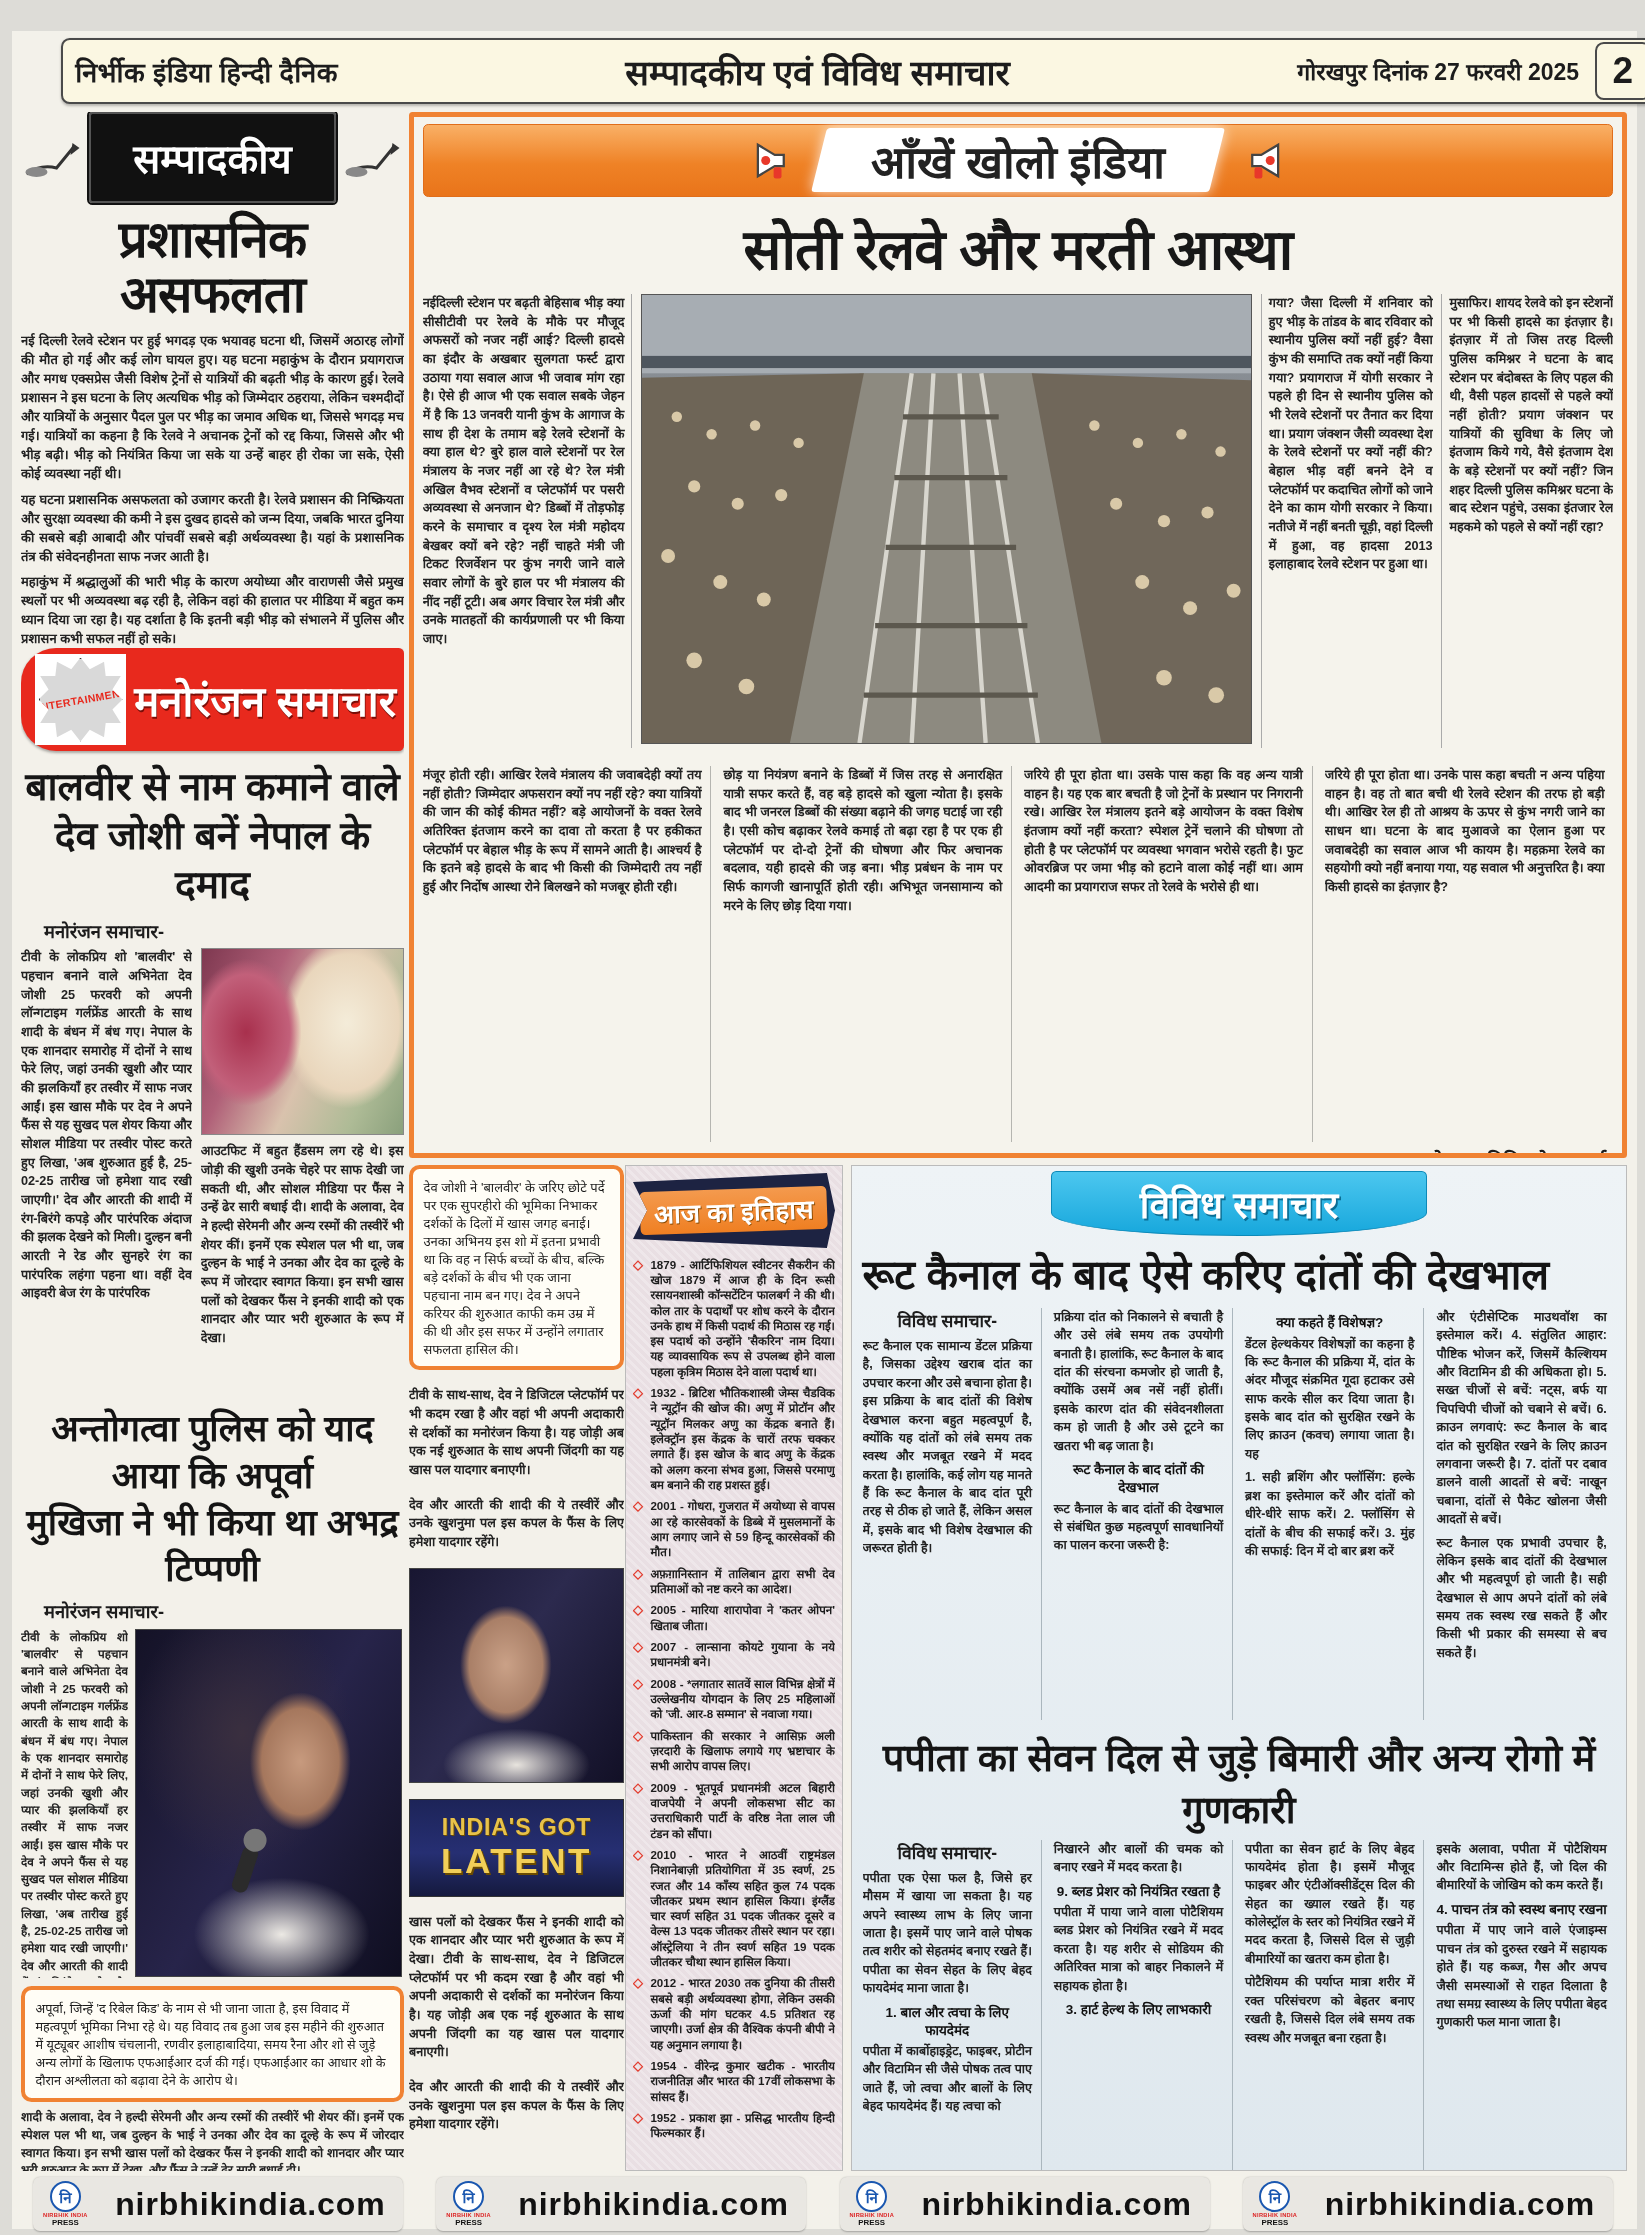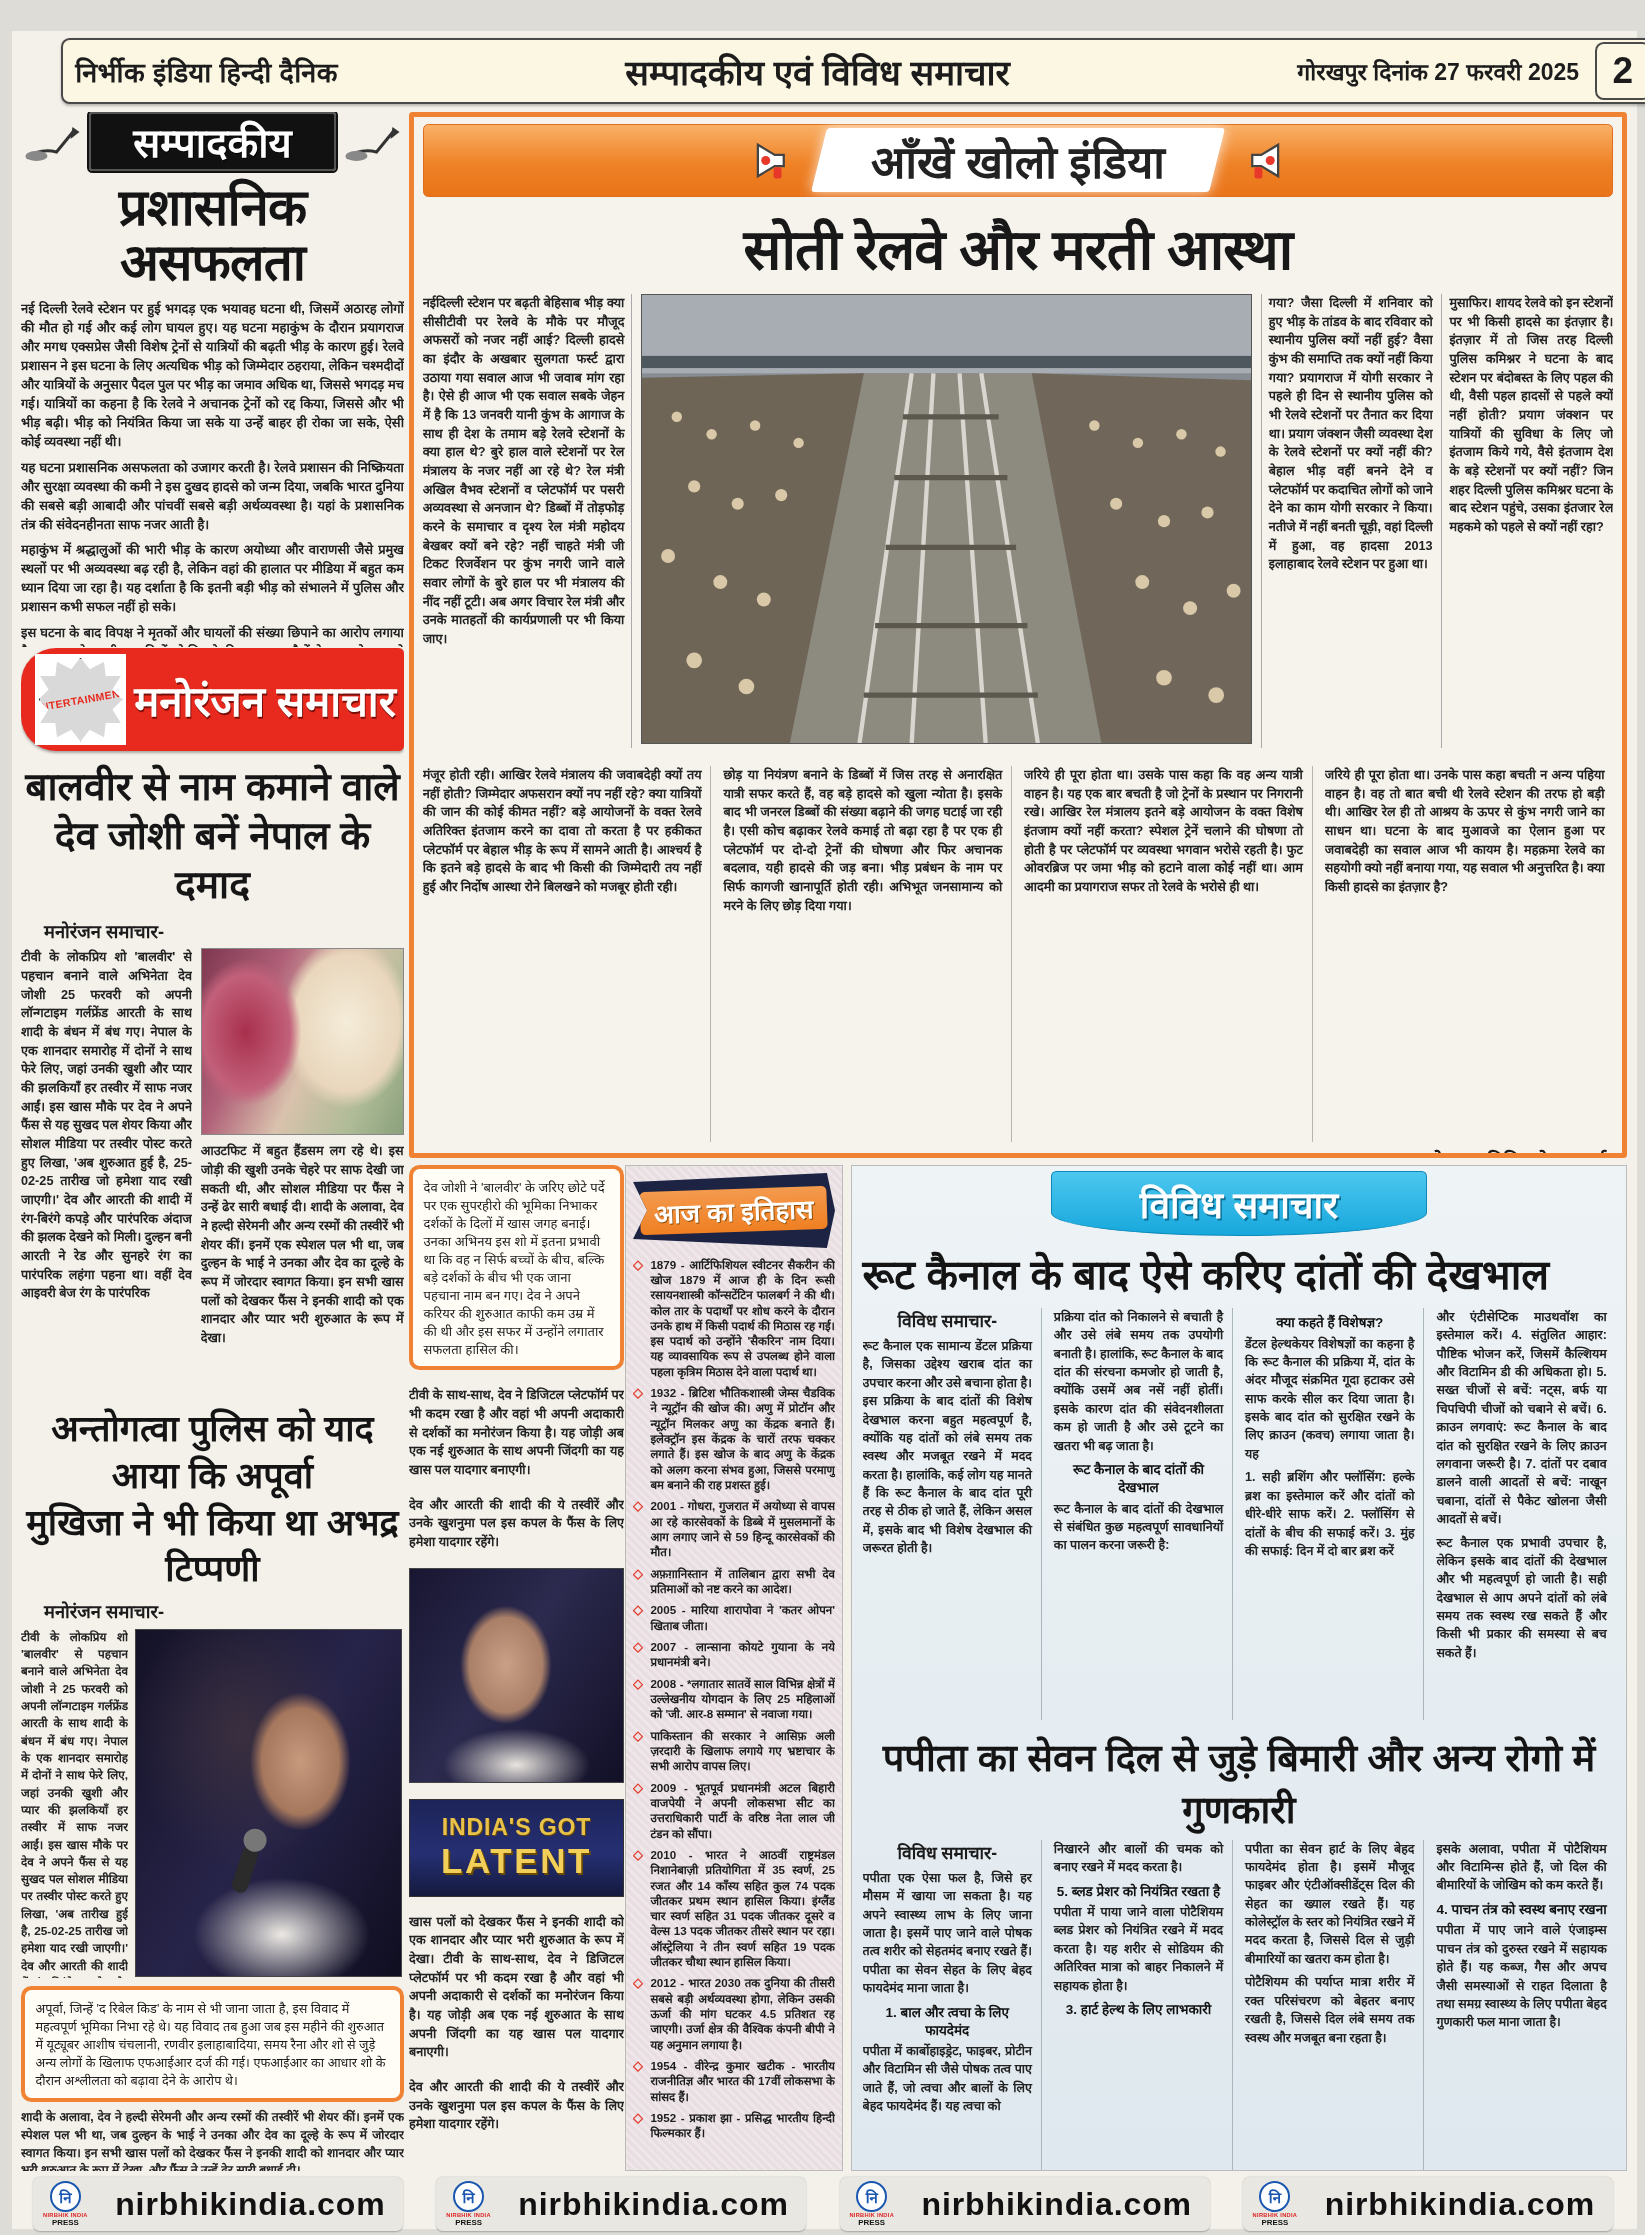--- a/index.html
+++ b/index.html
@@ -24,21 +24,21 @@
   .hdr .ctitle{flex:1;text-align:center;font-size:35px;font-weight:900;}
   .hdr .dateline{font-size:23px;font-weight:900;margin-right:15.7px;}
   .hdr .pagebox{width:56px;height:58px;border:2.6px solid #4a4a4a;border-radius:8.7px;
        font-size:37px;font-weight:900;background:var(--cream);}
 
   
   .ed-banner-row{display:flex;align-items:center;gap:5.2px;}
   .pen-ico{width:63px;height:40px;flex:0 0 auto;}
   .ed-banner{flex:1;background:#111;color:#fff;font-size:40px;font-weight:900;
       text-align:center;border:2.6px solid #555;outline:2.6px solid #111;border-radius:3.5px;
-      padding:0 0;text-shadow:0.9px 0.9px 0 #000;}
+      padding:16px 0;text-shadow:0.9px 0.9px 0 #000;}
   .ed-headline{font-size:51px;font-weight:900;text-align:center;line-height:1.08;
       letter-spacing:-0.9px;margin-top:8.7px;color:#151515;}
   .ed-body{margin-top:8.7px;font-size:13px;}
   .ed-body p{margin-bottom:6.1px;}
 
   
   .rail-frame{left:409px;top:112px;width:1218px;height:1046px;background:#f5f3ec;
       border:5.2px solid var(--orange);border-radius:3.5px;padding:7px 8.7px;}
   .rail-banner{height:73px;border-radius:5.2px;display:flex;align-items:center;justify-content:center;gap:23px;
       background:linear-gradient(180deg,#f9b066,#ef8226 55%,#e9741a);
@@ -404,21 +404,21 @@
     <div class="pap-headline">पपीता का सेवन दिल से जुड़े बिमारी और अन्य रोगो में गुणकारी</div>
     <div class="pap-cols clip">
       <div>
         <div class="byline2">विविध समाचार-</div>
         <div class="body-text">पपीता एक ऐसा फल है, जिसे हर मौसम में खाया जा सकता है। यह अपने स्वास्थ्य लाभ के लिए जाना जाता है। इसमें पाए जाने वाले पोषक तत्व शरीर को सेहतमंद बनाए रखते हैं। पपीता का सेवन सेहत के लिए बेहद फायदेमंद माना जाता है।</div>
         <div class="sub">1. बाल और त्वचा के लिए फायदेमंद</div>
         <div class="body-text">पपीता में कार्बोहाइड्रेट, फाइबर, प्रोटीन और विटामिन सी जैसे पोषक तत्व पाए जाते हैं, जो त्वचा और बालों के लिए बेहद फायदेमंद हैं। यह त्वचा को</div>
       </div>
       <div>
         <div class="body-text">निखारने और बालों की चमक को बनाए रखने में मदद करता है।</div>
-        <div class="sub">5. ब्लड प्रेशर को नियंत्रित रखता है</div>
+        <div class="sub">9. ब्लड प्रेशर को नियंत्रित रखता है</div>
         <div class="body-text">पपीता में पाया जाने वाला पोटैशियम ब्लड प्रेशर को नियंत्रित रखने में मदद करता है। यह शरीर से सोडियम की अतिरिक्त मात्रा को बाहर निकालने में सहायक होता है।</div>
         <div class="sub">3. हार्ट हेल्थ के लिए लाभकारी</div>
       </div>
       <div>
         <div class="body-text">पपीता का सेवन हार्ट के लिए बेहद फायदेमंद होता है। इसमें मौजूद फाइबर और एंटीऑक्सीडेंट्स दिल की सेहत का ख्याल रखते हैं। यह कोलेस्ट्रॉल के स्तर को नियंत्रित रखने में मदद करता है, जिससे दिल से जुड़ी बीमारियों का खतरा कम होता है।</div>
         <div class="body-text" style="margin-top:5.2px;">पोटैशियम की पर्याप्त मात्रा शरीर में रक्त परिसंचरण को बेहतर बनाए रखती है, जिससे दिल लंबे समय तक स्वस्थ और मजबूत बना रहता है।</div>
       </div>
       <div>
         <div class="body-text">इसके अलावा, पपीता में पोटैशियम और विटामिन्स होते हैं, जो दिल की बीमारियों के जोखिम को कम करते हैं।</div>
         <div class="sub">4. पाचन तंत्र को स्वस्थ बनाए रखना</div>

